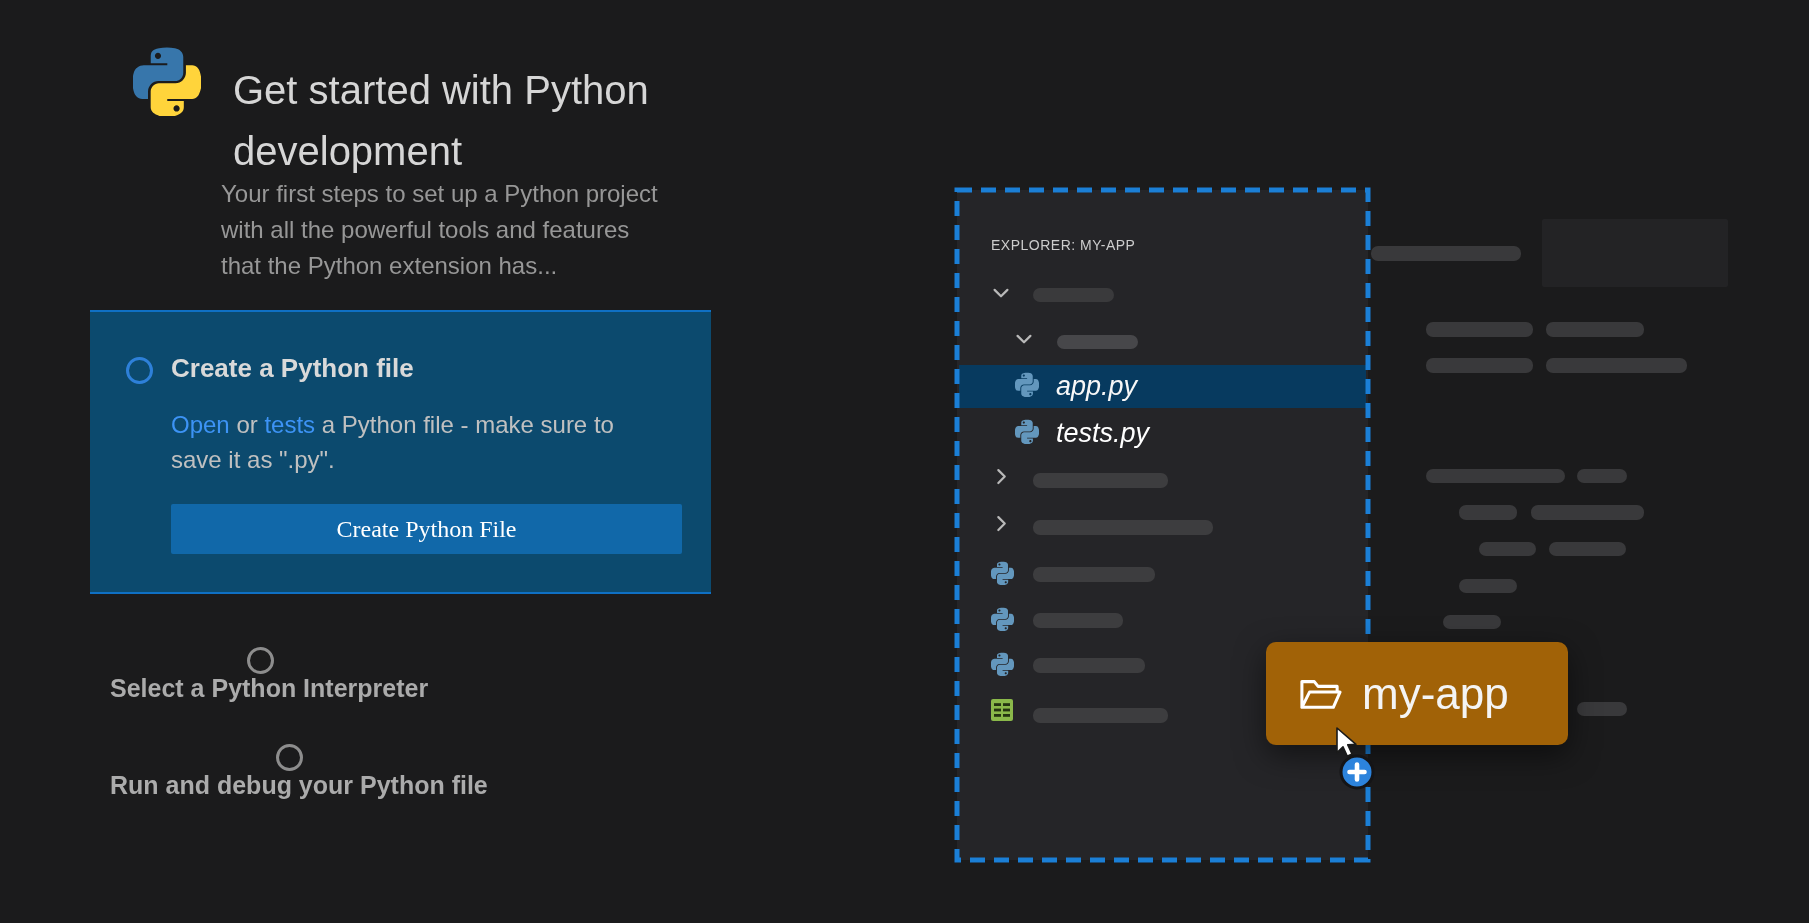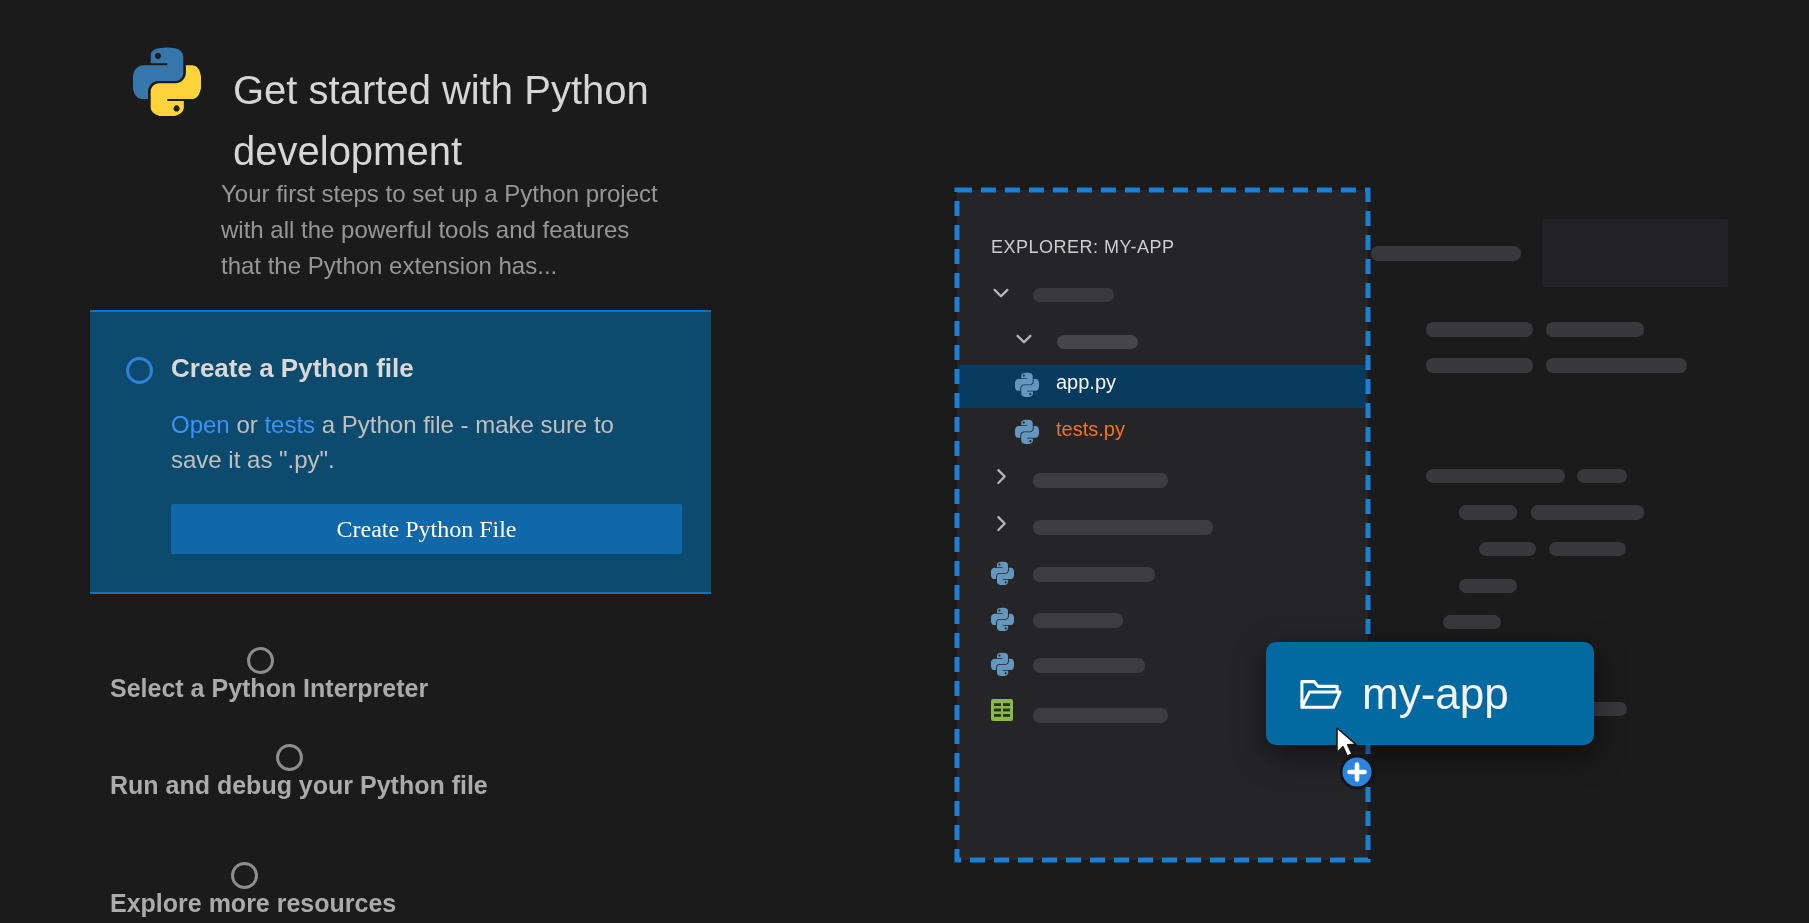--- a/index.html
+++ b/index.html
@@ -49,33 +49,33 @@
     cursor:pointer;border-radius:2px;
   }
 
   .step{position:absolute;left:110px;display:flex;align-items:center;cursor:pointer;flex-direction:column;}
   .step .radio{margin-right:18px;}
   .step-label{font-size:25px;font-weight:bold;color:#ababab;}
 
   
   .panel-bg{left:957px;top:190px;width:411px;height:670px;background:#252528;}
   .explorer-title{
-    left:991px;top:237px;font-size:18px;letter-spacing:.5px;color:#cdcdcd;
+    left:991px;top:237px;font-size:14px;letter-spacing:.5px;color:#cdcdcd;
   }
   .sk{position:absolute;border-radius:7px;background:#3d3d3f;}
   .sk.dim{background:#3a3a3c;}
   .sk.lit{background:#47474a;}
   .sk.out{background:#39393b;}
   .bigrect{left:1542px;top:219px;width:186px;height:68px;background:#232325;border-radius:2px;}
   .selrow{left:959px;top:365px;width:407px;height:43px;background:#073a5f;}
-  .file-label{font-size:20px;}
+  .file-label{font-size:27px;font-style:italic;}
   .file-label.sel{color:#f7f7f7;}
-  .file-label.plain{color:#f97316;}
+  .file-label.plain{color:#ffffff;}
   .tooltip{
-    left:1266px;top:642px;width:328px;height:103px;background:#0369a1;
+    left:1266px;top:642px;width:302px;height:103px;background:#a16207;
     border-radius:10px;display:flex;align-items:center;
     box-shadow:0 10px 30px rgba(0,0,0,.5);
   }
   .tooltip svg{margin-left:32px;}
   .drag-label{margin-left:20px;font-size:44px;color:#f4f4f4;}
 </style>
 </head>
 <body>
 
 <div class="stage">
@@ -113,24 +113,20 @@
     <button class="cta">Create Python File</button>
   </section>
 
   <div class="step" style="top:647px">
     <span class="radio idle"></span>
     <span class="step-label">Select a Python Interpreter</span>
   </div>
   <div class="step" style="top:744px">
     <span class="radio idle"></span>
     <span class="step-label">Run and debug your Python file</span>
-  </div>
-  <div class="step" style="top:862px">
-    <span class="radio idle"></span>
-    <span class="step-label">Explore more resources</span>
   </div>
 
   <div class="abs bigrect"></div>
   <div class="sk out" style="left:1371px;top:246px;width:150px;height:15px"></div>
   <div class="sk out" style="left:1426px;top:322px;width:107px;height:15px"></div>
   <div class="sk out" style="left:1546px;top:322px;width:98px;height:15px"></div>
   <div class="sk out" style="left:1426px;top:358px;width:107px;height:15px"></div>
   <div class="sk out" style="left:1546px;top:358px;width:141px;height:15px"></div>
   <div class="sk out" style="left:1426px;top:469px;width:139px;height:14px"></div>
   <div class="sk out" style="left:1577px;top:469px;width:50px;height:14px"></div>

